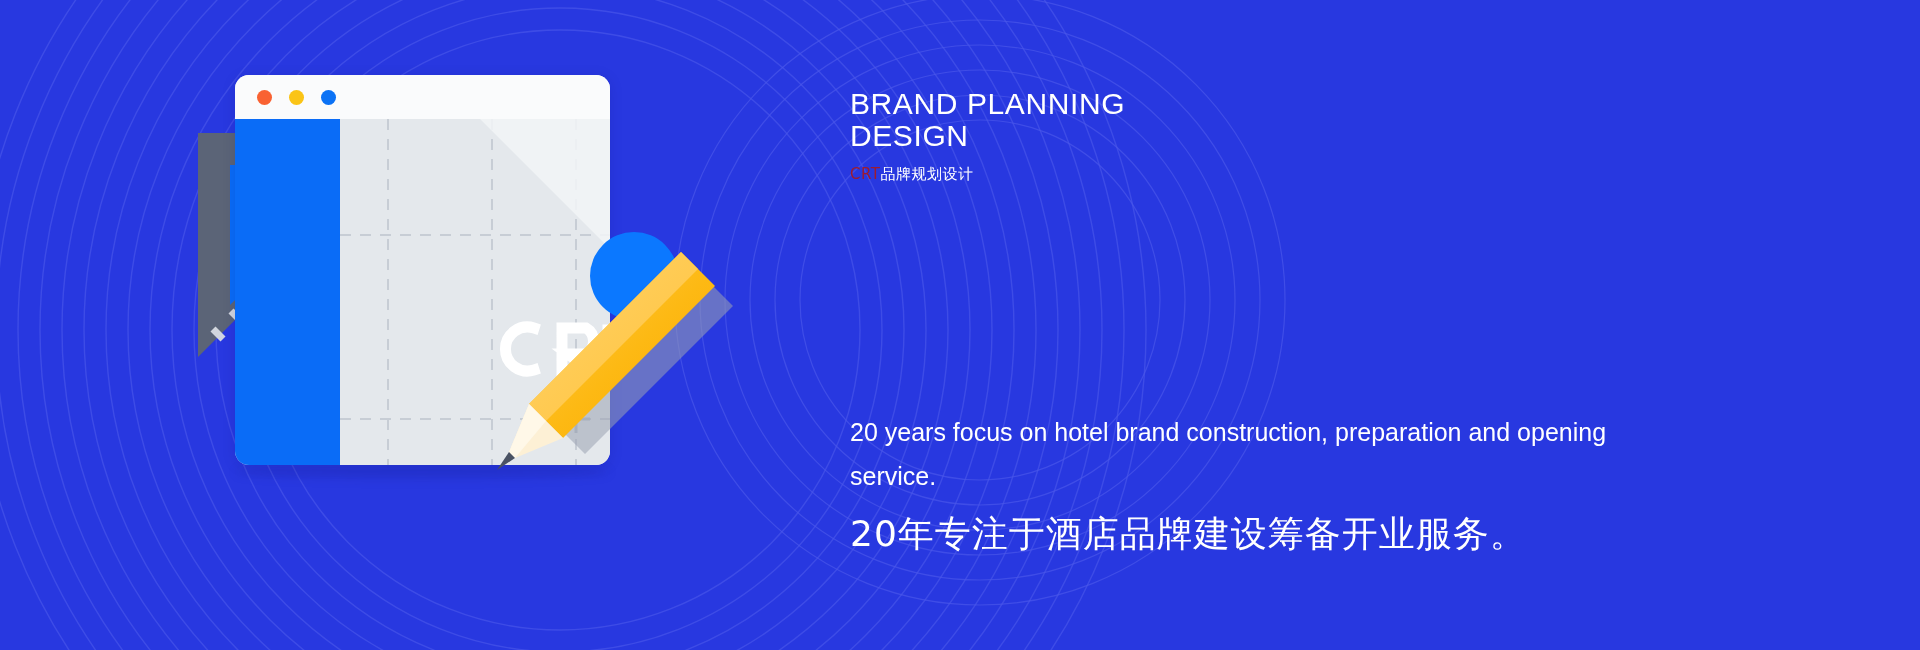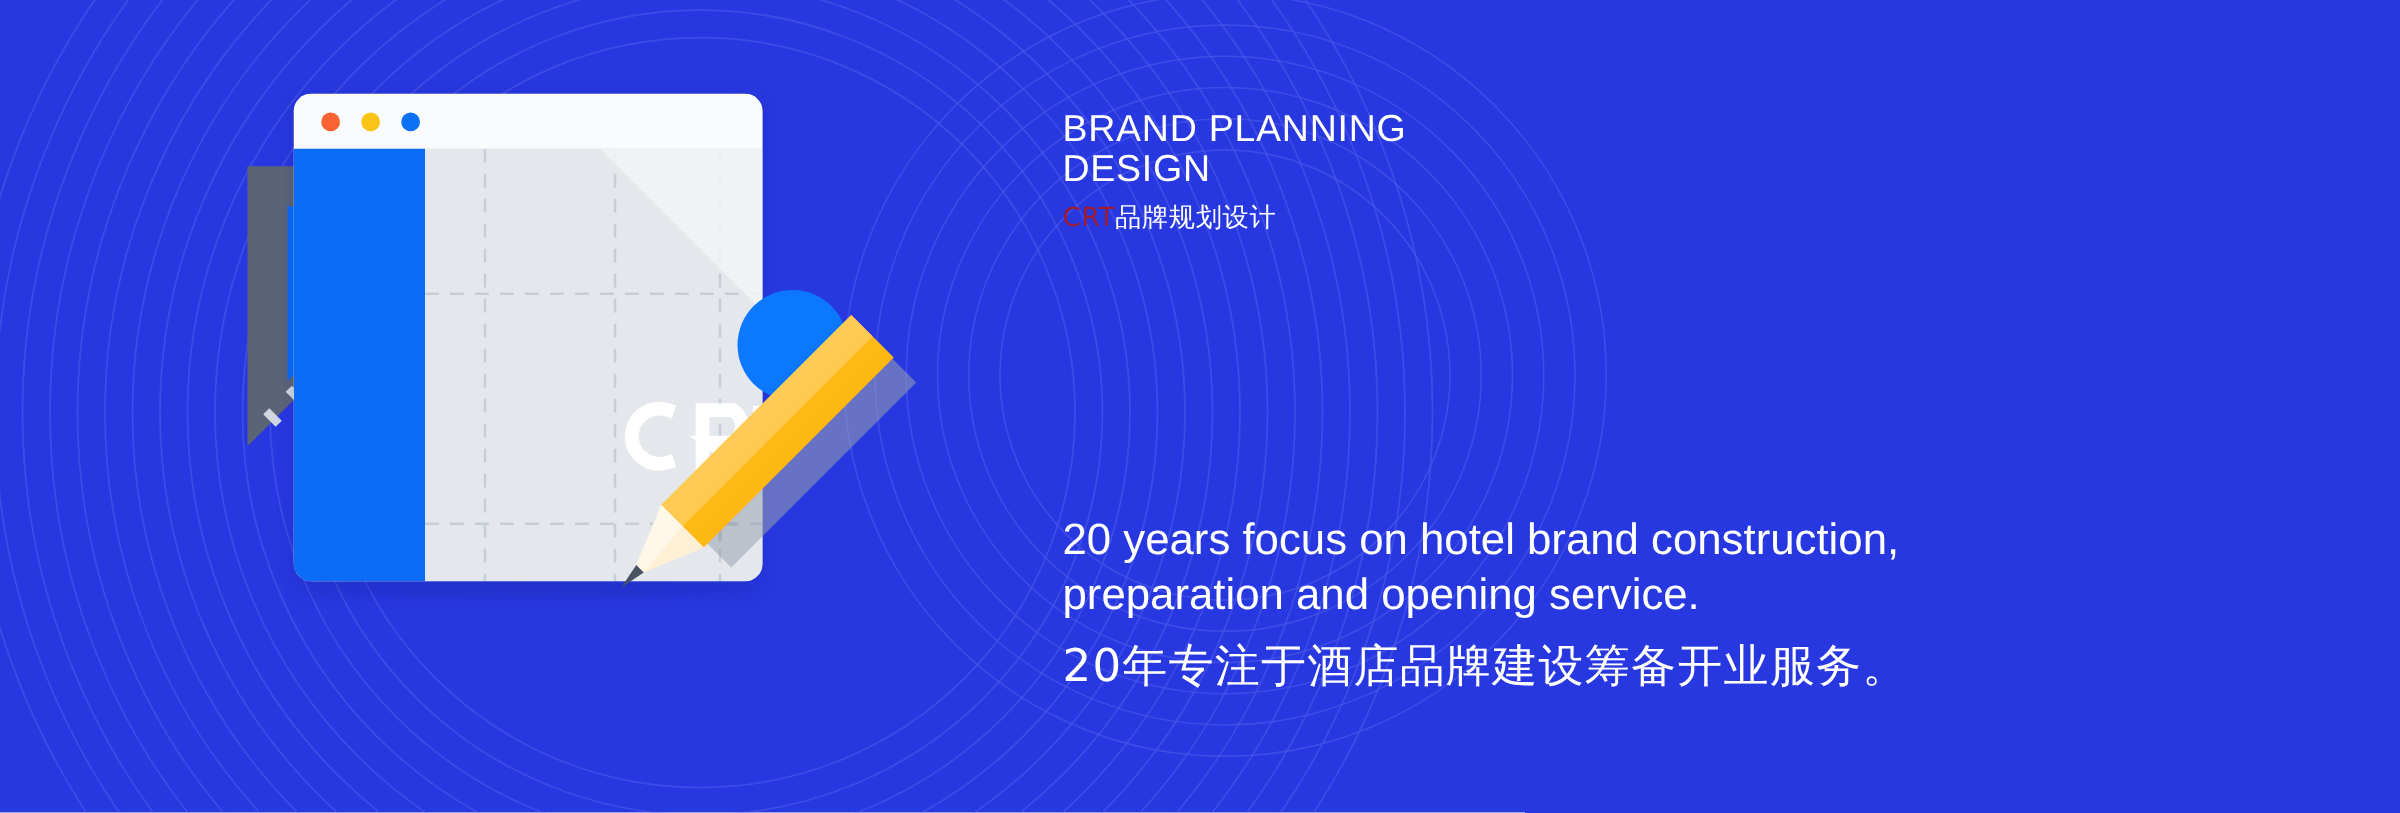--- a/index.html
+++ b/index.html
@@ -158,39 +158,39 @@
     color: #ffffff;
     font-size: 30px;
     font-weight: 400;
     line-height: 32px;
     letter-spacing: 0.6px;
     white-space: pre-line;
     font-family: "Liberation Sans", sans-serif;
   }
   .heading-cn {
     margin-top: 10px;
-    font-size: 21px;
+    font-size: 15px;
     line-height: 24px;
     color: #ffffff;
     font-family: "DejaVu Sans", sans-serif;
     letter-spacing: 0.5px;
   }
   .heading-cn .brand {
     color: #9e1b2f;
   }
 
   .tagline-block {
     position: absolute;
     left: 0;
     top: 410px;
     width: 760px;
   }
   .tagline-en {
     color: #ffffff;
-    font-size: 35px;
+    font-size: 25px;
     line-height: 44px;
     font-weight: 300;
     font-family: "Liberation Sans", sans-serif;
   }
   .tagline-cn {
     margin-top: 14px;
     color: #ffffff;
     font-size: 36px;
     line-height: 44px;
     font-family: "DejaVu Sans", sans-serif;

